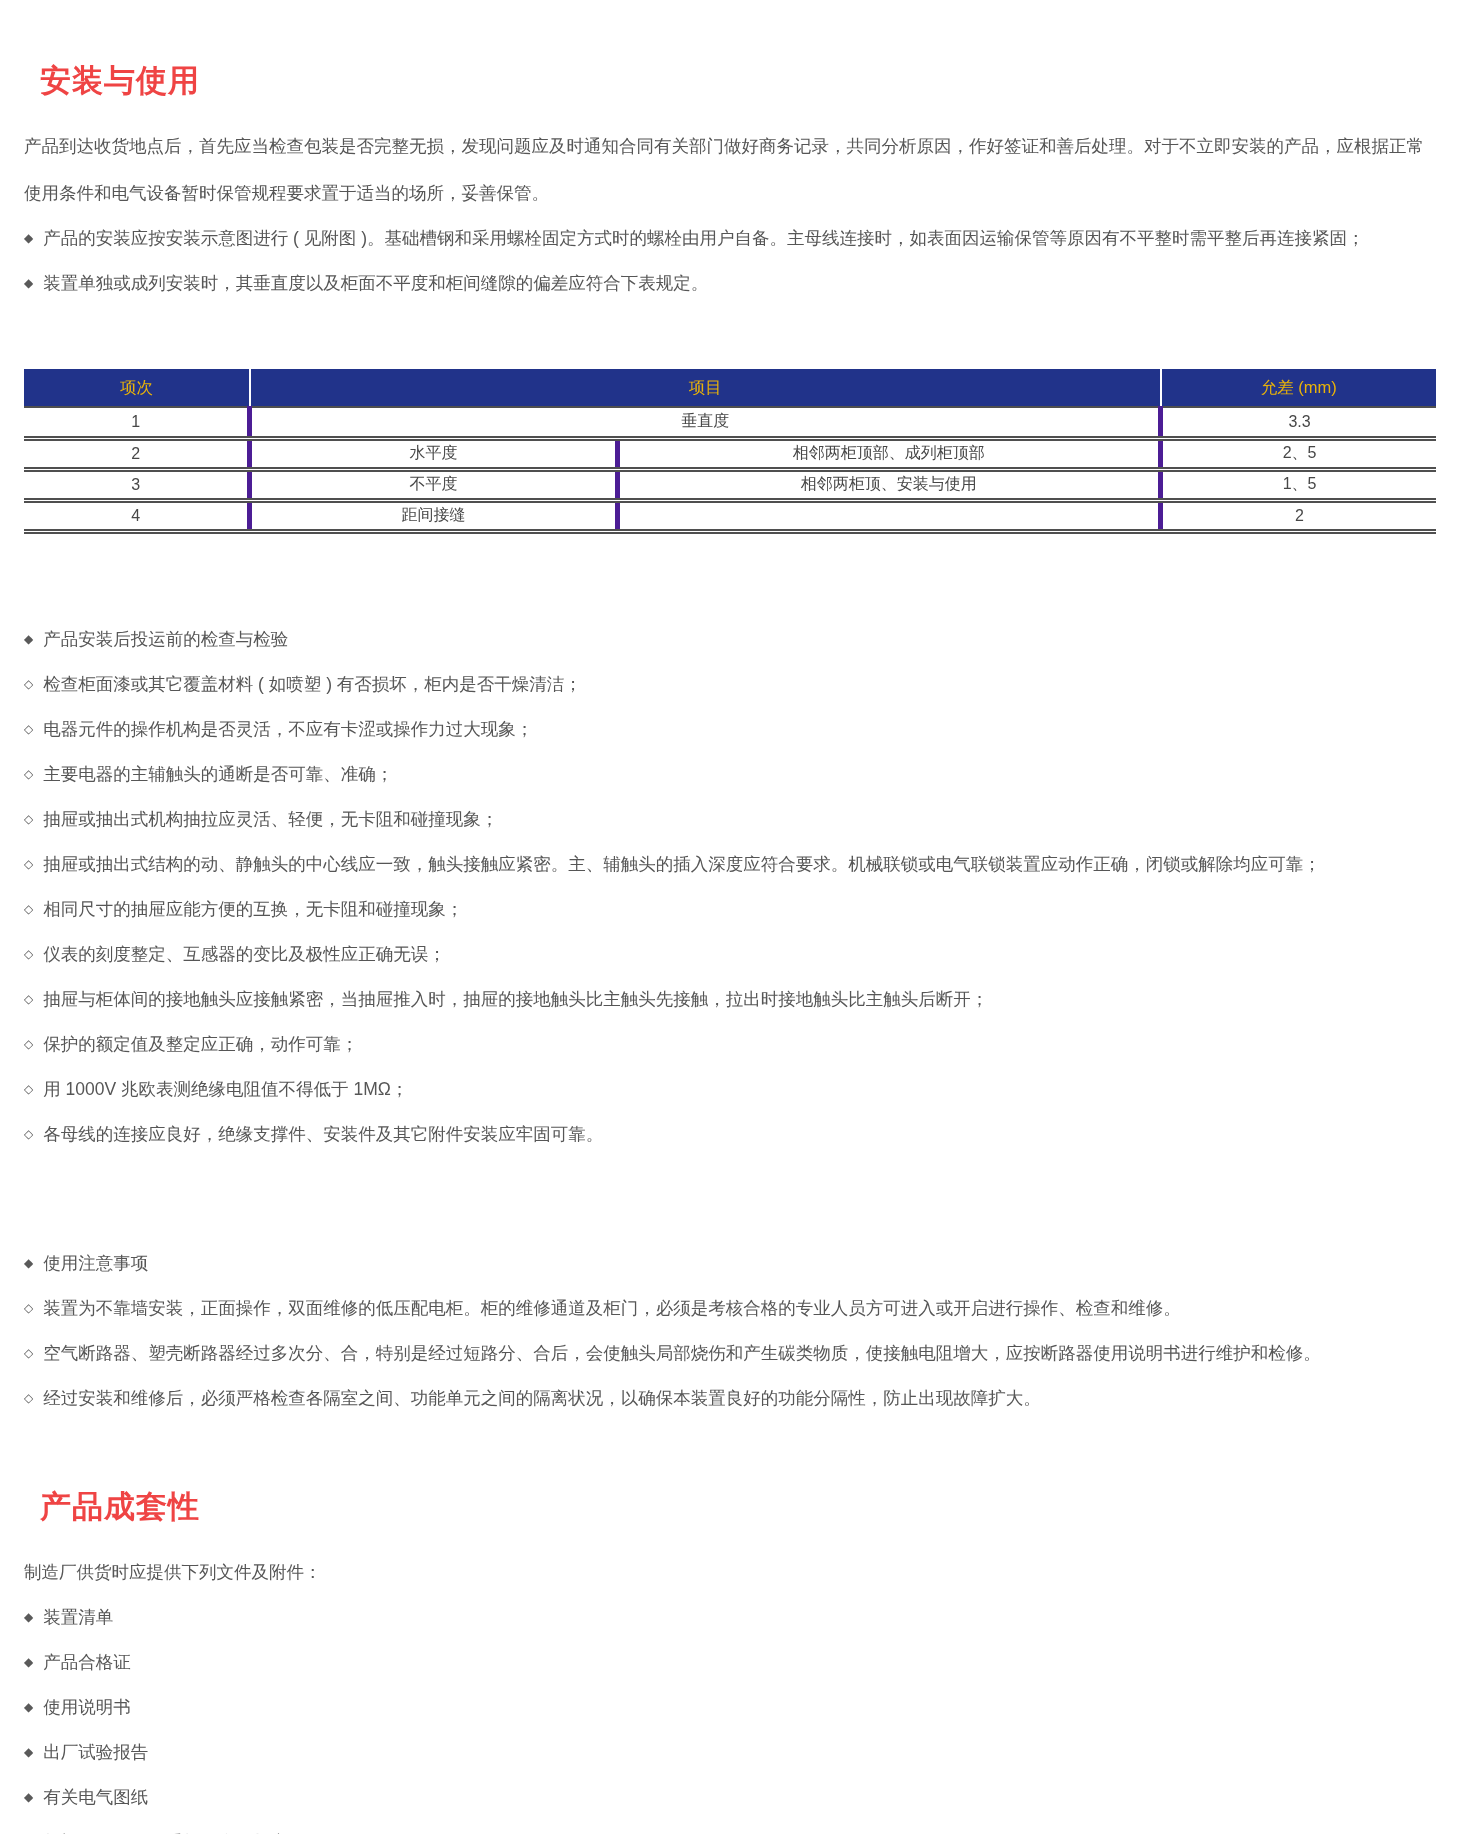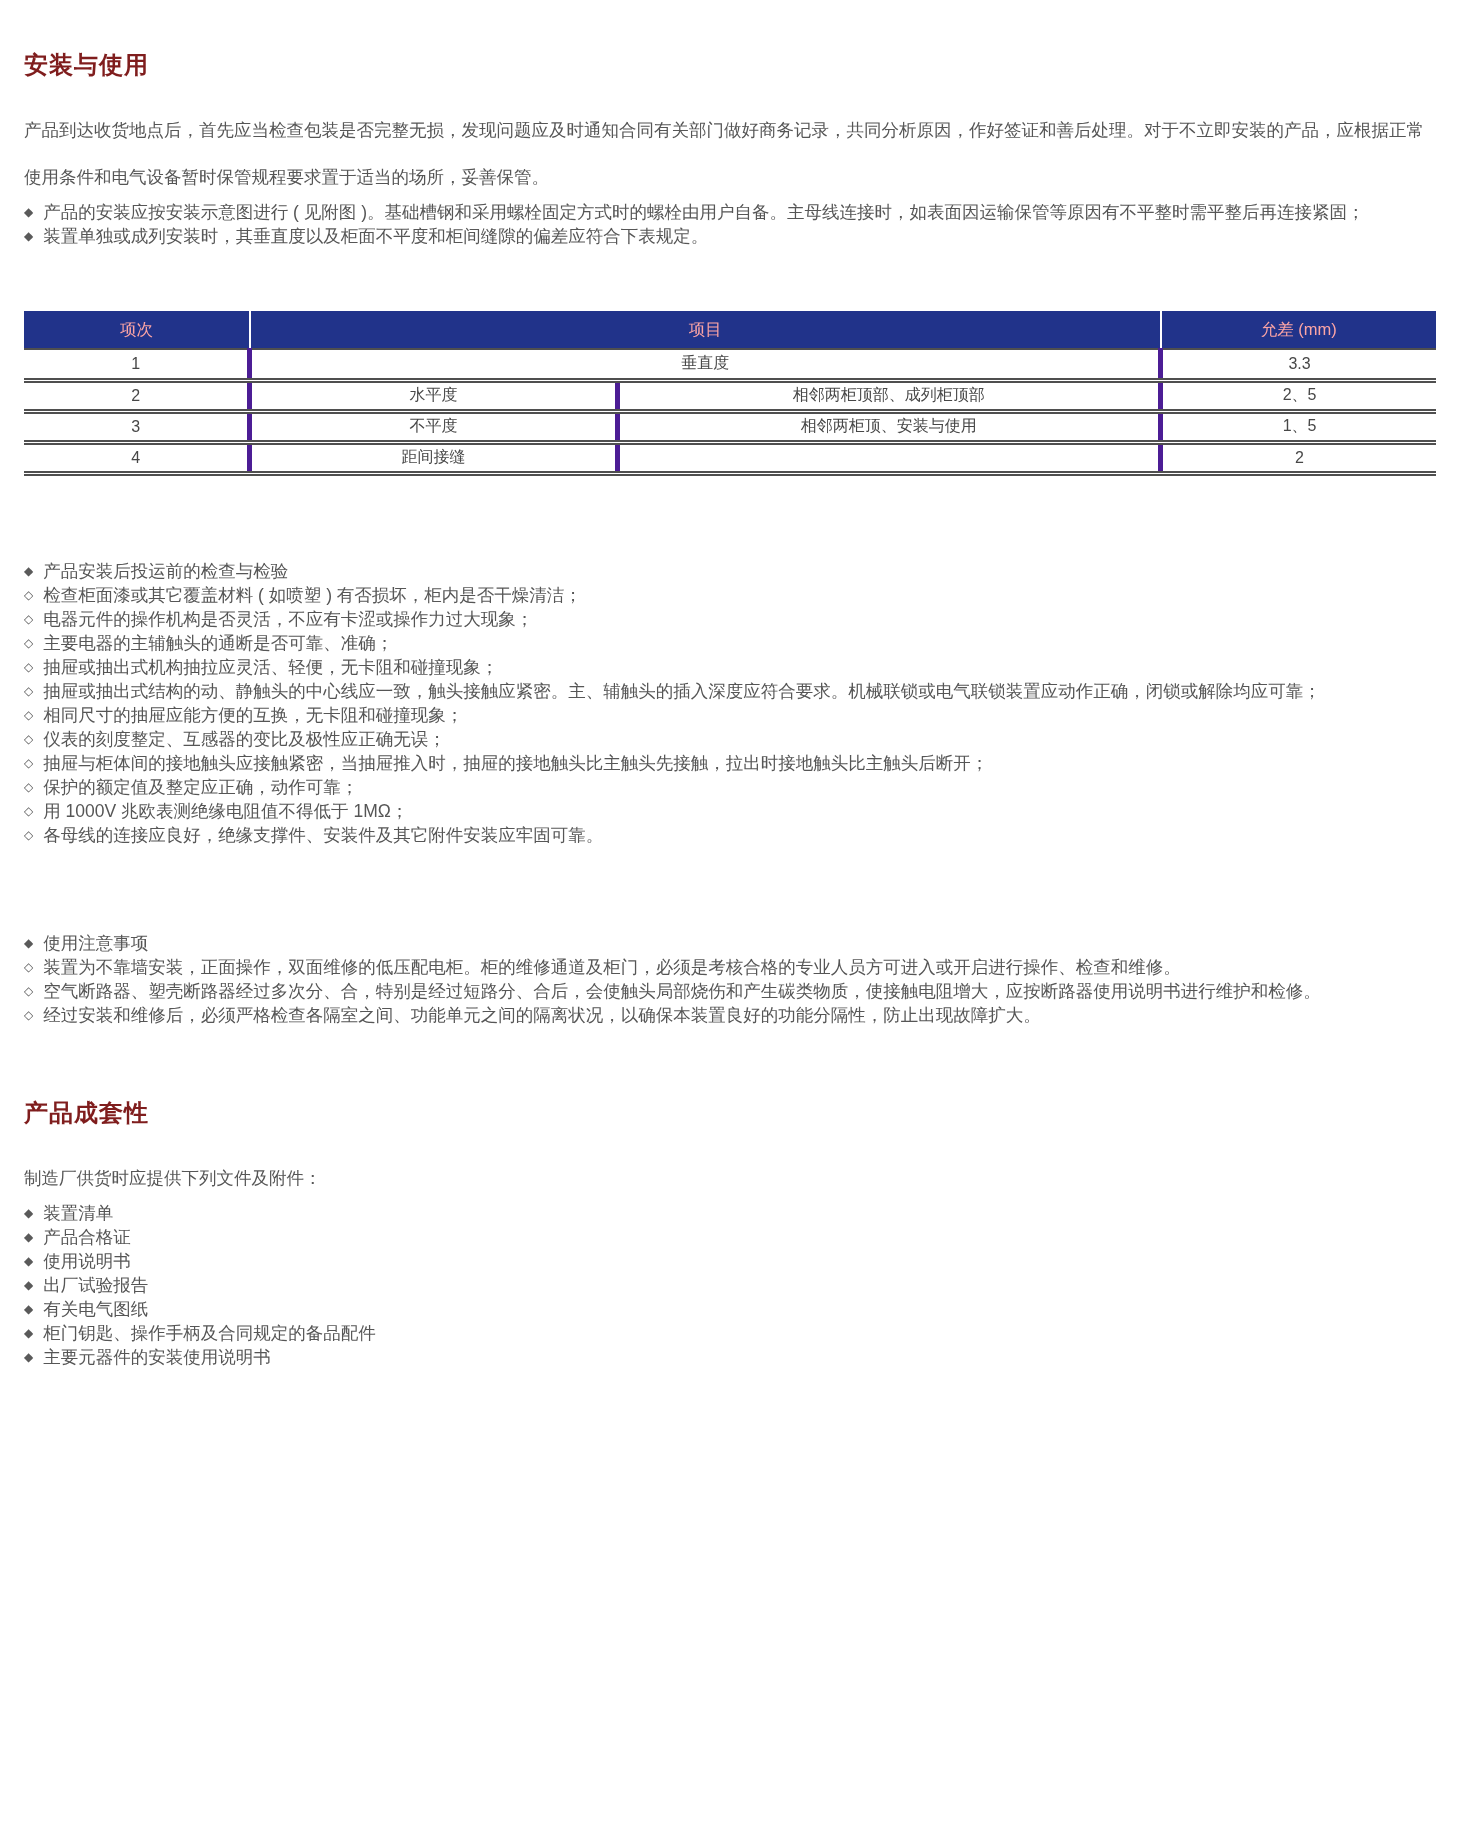--- a/index.html
+++ b/index.html
@@ -7,37 +7,37 @@
   .page {
     width: 1464px;
     min-height: 1834px;
     margin: 0 auto;
     padding: 50px 24px 140px 24px;
     font-family: "Liberation Sans", "DejaVu Sans", sans-serif;
     color: #565656;
     background: #ffffff;
   }
   .doc-title {
-    margin: 0;
-    color: #7f1d1d;
-    font-size: 24px;
+    margin: 16px;
+    color: #ef4444;
+    font-size: 31px;
     line-height: 30px;
     font-weight: 700;
     letter-spacing: 1px;
   }
   .doc-title.second { margin-top: 70px; }
   .intro {
     margin: 27px 0 0 0;
     font-size: 17.5px;
     line-height: 47px;
   }
   .li {
     margin: 0;
     font-size: 17.5px;
-    line-height: 22px;
+    line-height: 43px;
   }
   .marker {
     display: inline-block;
     font-size: 12px;
     margin-right: 10px;
     transform: translateY(-2px);
     color: #5a5a5a;
   }
   .block-gap { margin-top: 84px; }
 
@@ -47,21 +47,21 @@
     margin-top: 62px;
     border-collapse: collapse;
     table-layout: fixed;
   }
   .tol-table col.c1 { width: 16%; }
   .tol-table col.c2 { width: 26%; }
   .tol-table col.c3 { width: 38.5%; }
   .tol-table col.c4 { width: 19.5%; }
   .tol-table th {
     background: #21338a;
-    color: #fca5a5;
+    color: #eab308;
     font-weight: 400;
     font-size: 16.5px;
     height: 38px;
     padding: 0 22px;
     text-align: center;
     border-bottom: 2px solid #4f4f4f;
   }
   .tol-table th.sep { border-left: 2px solid #ffffff; }
   .tol-table td {
     height: 31px;

